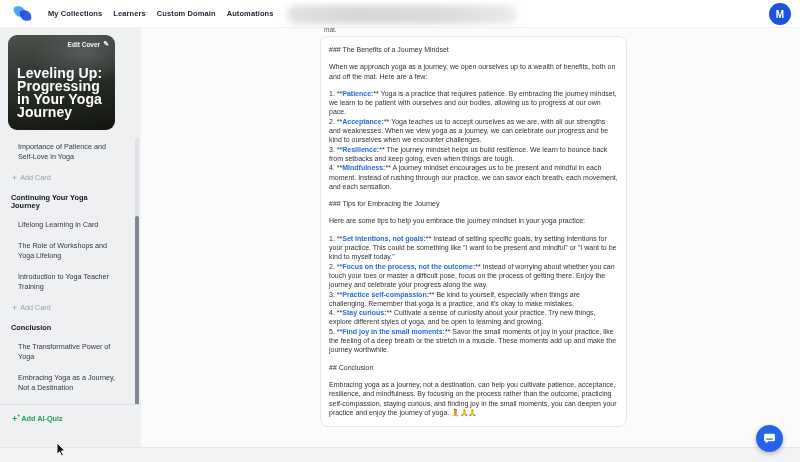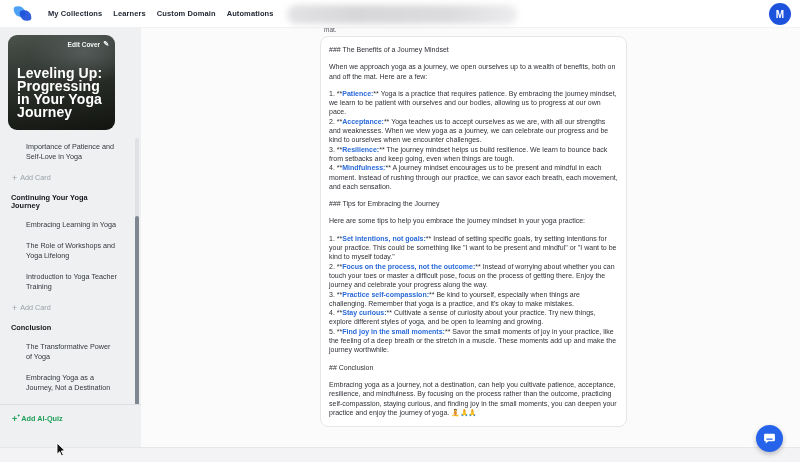--- a/index.html
+++ b/index.html
@@ -32,21 +32,21 @@
       radial-gradient(90px 50px at 70% 20%, #6a7270 0%, rgba(0,0,0,0) 60%),
       linear-gradient(160deg, #566058 0%, #454c46 35%, #343931 65%, #20241d 100%); }
   .edit-cover { position:absolute; top:5px; right:6px; display:flex; align-items:center; gap:3px;
     background:transparent; border:none; color:#f3f4f5; font-size:6.5px; font-weight:600;
     font-family:inherit; cursor:pointer; }
   .edit-cover .pen { font-size:7px; }
   .cover-title { position:absolute; left:9px; top:32px; width:92px; color:#fff;
     font-size:14px; font-weight:700; line-height:13px; letter-spacing:.1px; }
 
   .entries { padding:2px 10px 0 0; }
-  .entry-card { padding-left:26px; font-size:7.2px; font-weight:500; color:#33363c;
+  .entry-card { padding-left:18px; font-size:7.2px; font-weight:500; color:#33363c;
     line-height:10px; margin-bottom:11px; cursor:pointer; width:118px; }
   .entry-section { padding-left:11px; font-size:7.4px; font-weight:700; color:#16181d;
     line-height:8px; margin:2px 0 10px 0; cursor:pointer; width:118px; }
   .entry-add { padding-left:12px; font-size:7.2px; font-weight:500; color:#9aa1a9;
     margin:0 0 12px 0; cursor:pointer; display:flex; align-items:center; gap:3px; }
   .entry-add .plus { font-size:9px; line-height:8px; color:#9aa1a9; }
 
   .sb-scroll-track { position:absolute; left:135px; top:110px; width:4px; height:324px;
     background:#dfe1e4; border-radius:2px; }
   .sb-scroll-thumb { position:absolute; left:135px; top:188px; width:4px; height:246px;
@@ -117,21 +117,21 @@
     </button>
     <div class="cover-title">Leveling Up: Progressing in Your Yoga Journey</div>
   </div>
   <div class="entries">
       <div class="entry-card">Importance of Patience and Self-Love in Yoga</div>
       <div class="entry-add">
         <span class="plus">+</span>
         <span>Add Card</span>
       </div>
       <div class="entry-section">Continuing Your Yoga Journey</div>
-      <div class="entry-card">Embracing Learning in Yoga</div>
+      <div class="entry-card">Lifelong Learning in Card</div>
       <div class="entry-card">The Role of Workshops and Yoga Lifelong</div>
       <div class="entry-card">Introduction to Yoga Teacher Training</div>
       <div class="entry-add">
         <span class="plus">+</span>
         <span>Add Card</span>
       </div>
       <div class="entry-section">Conclusion</div>
       <div class="entry-card">The Transformative Power of Yoga</div>
       <div class="entry-card">Embracing Yoga as a Journey, Not a Destination</div>
       <div class="entry-add">

